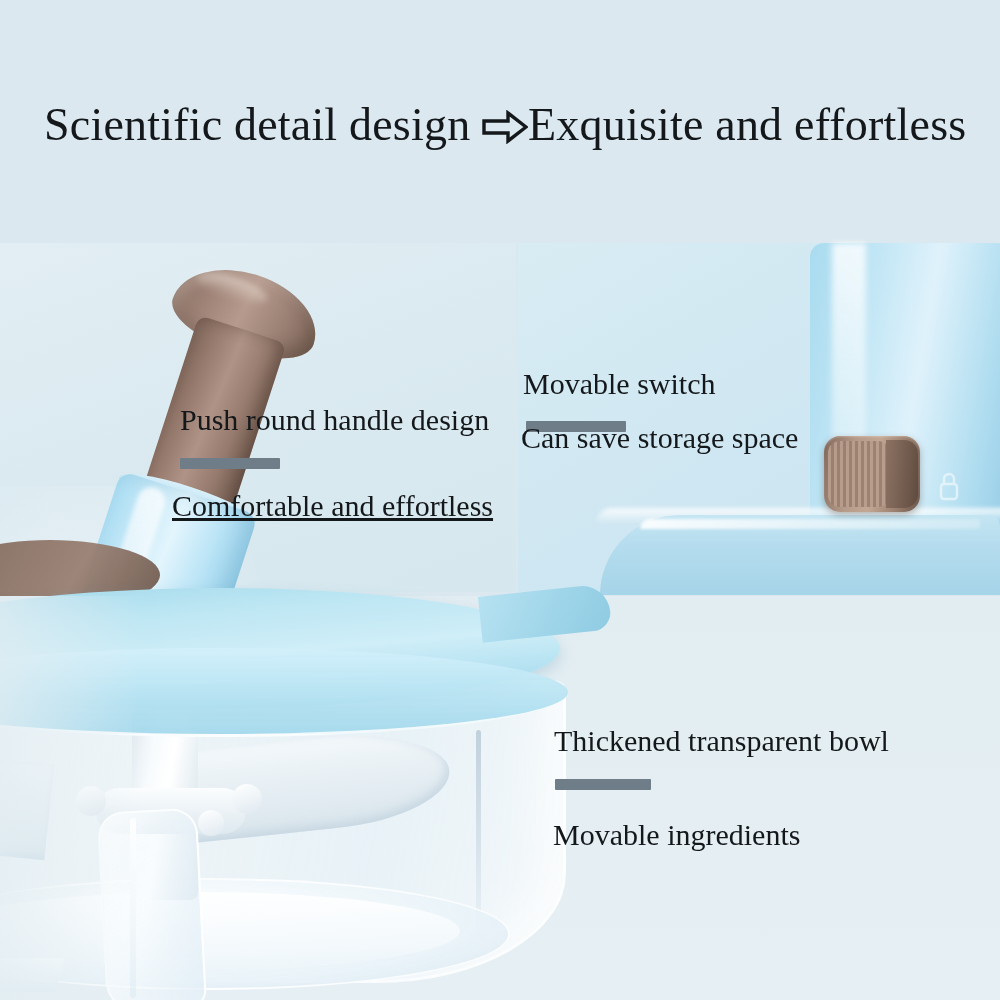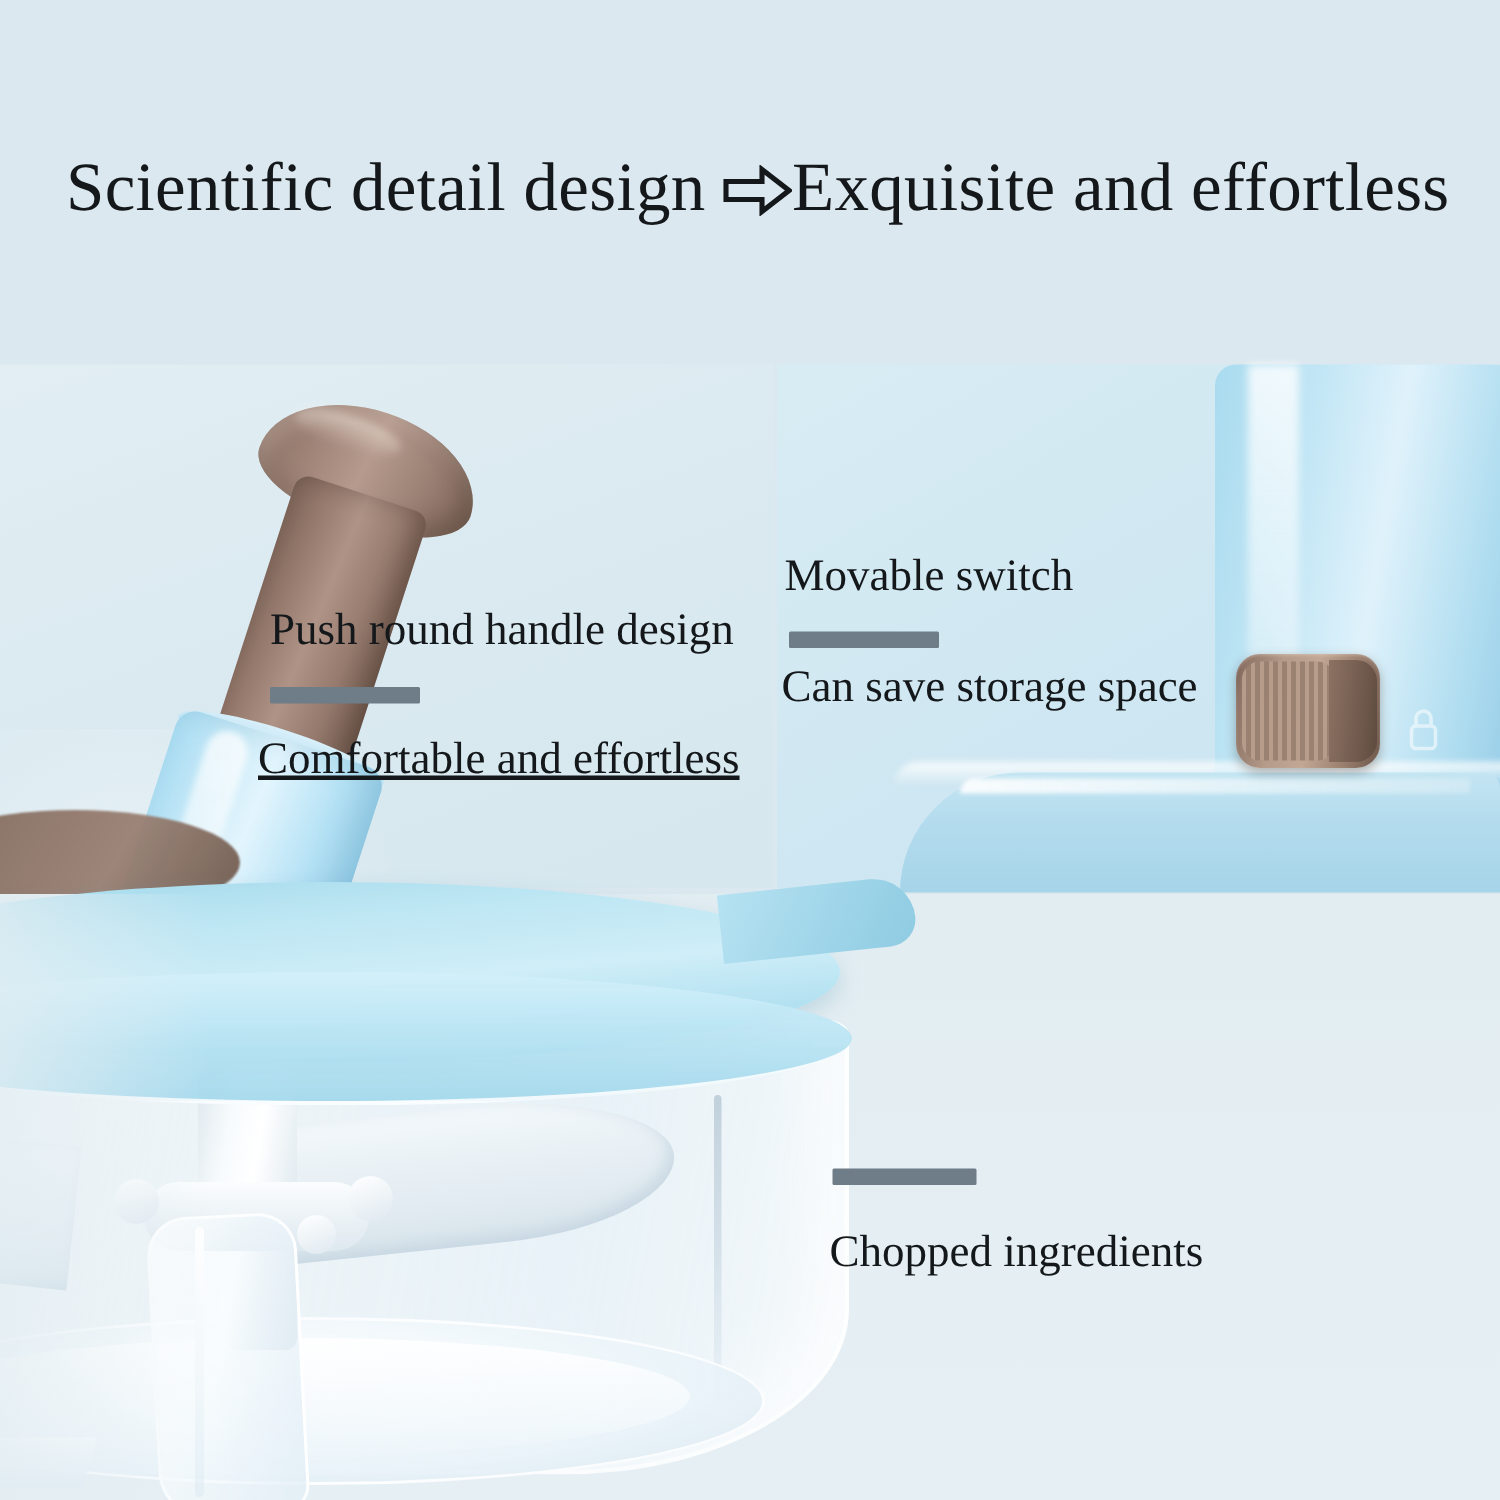--- a/index.html
+++ b/index.html
@@ -35,21 +35,21 @@
   .txt{position:absolute;color:#14181b;white-space:nowrap;}
   .txt-lg{font-size:30px;line-height:34px;text-align:center;}
   .divider{position:absolute;height:11px;background:#6e7d87;border-radius:1px;}
 
   .tl-line1{left:180px;top:403px;}
   .tl-div  {left:180px;top:458px;width:100px;}
   .tl-line2{left:172px;top:489px;text-decoration:underline;}
 
   .tr-line1{left:523px;top:367px;}
   .tr-div  {left:526px;top:421px;width:100px;}
-  .tr-line2{left:521px;top:441px;}
+  .tr-line2{left:521px;top:421px;}
 
   .bm-line1{left:554px;top:724px;}
   .bm-div  {left:555px;top:779px;width:96px;}
   .bm-line2{left:553px;top:818px;}
   .bm-line3{left:553px;top:886px;}
 
   
   .handle-wrap{position:absolute;left:-10px;top:248px;width:330px;height:360px;
     transform:rotate(18deg);transform-origin:60% 100%;}
   .handle-cap{
@@ -280,16 +280,17 @@
     <div class="hub-ball hub-b2"></div>
     <div class="hub-ball hub-b3"></div>
     <div class="paddle"></div>
     <div class="paddle-edge"></div>
     <div class="lid"></div>
     <div class="lid-spout"></div>
     <div class="lid-rim"></div>
   </div>
   <div class="bot-left-fade"></div>
 
+  <div class="txt txt-lg bm-line1">Thickened transparent bowl</div>
   <div class="divider bm-div"></div>
-  <div class="txt txt-lg bm-line2">Chopped ingredients</div>
+  <div class="txt txt-lg bm-line2">Movable ingredients</div>
 
 </div>
 
 </body></html>

